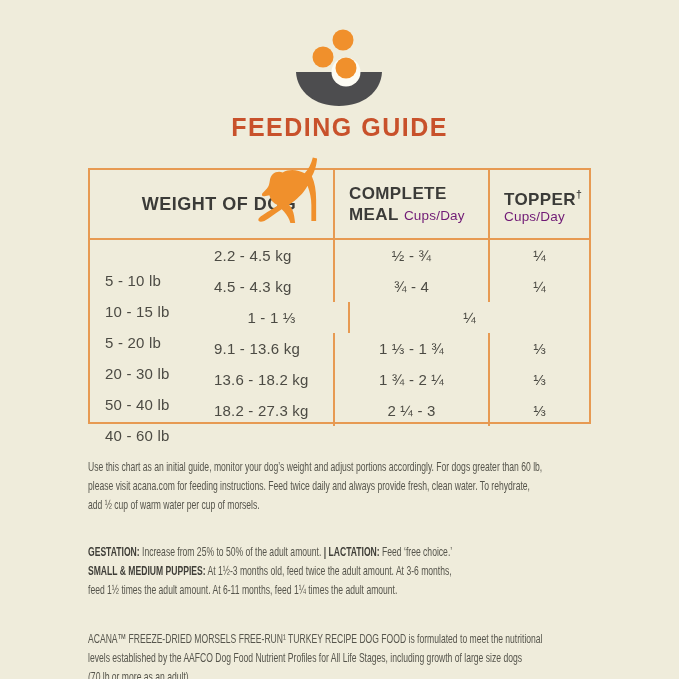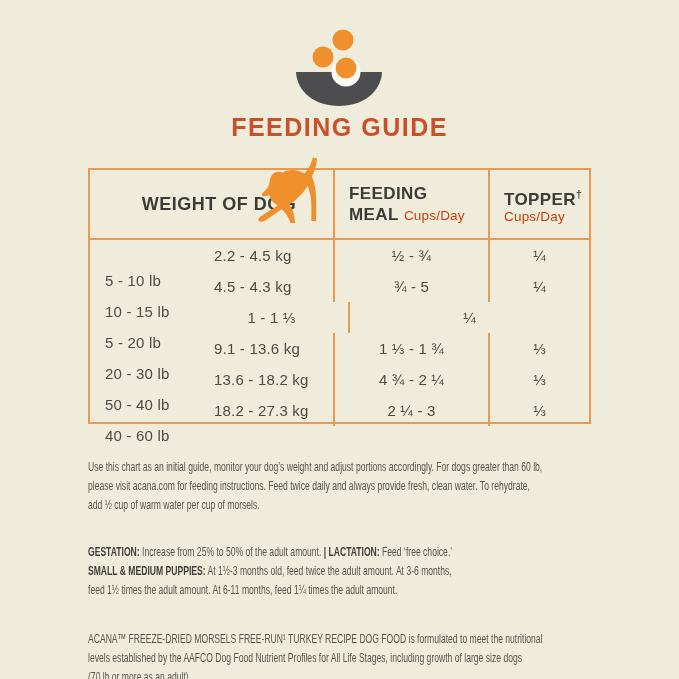--- a/index.html
+++ b/index.html
@@ -14,21 +14,21 @@
   
   .ftable{position:absolute;left:88px;top:168px;width:503px;height:256px;
           box-sizing:border-box;border:2px solid #E79A52;}
   .thead{display:flex;height:70px;box-sizing:border-box;border-bottom:2px solid #E79A52;}
   .hcell{box-sizing:border-box;display:flex;flex-direction:column;justify-content:center;}
   .hcell.weight{width:245px;border-right:2px solid #E79A52;position:relative;
                 flex-direction:row;align-items:center;padding-left:15px;}
   .hcell.meal{width:155px;border-right:2px solid #E79A52;padding-left:14px;}
   .hcell.topper{flex:1;padding-left:14px;}
   .h-big{font-size:17px;font-weight:bold;color:#3B3B38;letter-spacing:.4px;line-height:21px;}
-  .h-unit{font-size:13.5px;font-weight:normal;color:#c2410c;letter-spacing:.2px;}
+  .h-unit{font-size:13.5px;font-weight:normal;color:#701a75;letter-spacing:.2px;}
   .weight-label{font-size:18px;font-weight:bold;color:#3B3B38;letter-spacing:.5px;}
   .dog-svg{position:absolute;left:166px;top:-16px;width:84px;height:74px;z-index:3;}
   .trow{display:flex;height:31px;}
   .tcell{box-sizing:border-box;display:flex;align-items:center;
          font-size:15px;color:#4C4B44;letter-spacing:.2px;}
   .tcell.lb{width:105px;border-right:2px solid #E79A52;padding-left:15px;margin-top:40px;}
   .tcell.kg{width:140px;border-right:2px solid #E79A52;padding-left:19px;}
   .tcell.meal{width:155px;border-right:2px solid #E79A52;justify-content:center;text-align:right;}
   .tcell.topper{flex:1;justify-content:center;}
 
@@ -69,56 +69,56 @@
             C19,55 13,58.5 8,61.5 C3.5,64 1.5,66.5 3,68.5 C4.5,70.3 9,68.8 13,65.8
             C18,62 23,58.5 27,56 C30.5,59 33.5,63.5 35,67.5 L36,70.5 L41,70.5 L40,63.5
             C39.2,58.5 37.5,54.5 34.5,51.5 C42,46.5 50,39.5 54,31.5
             C56.5,38 58,45 58,52 L58,68.5 L63,68.5 L63,46 C63,36.5 61.5,28 58.5,21.5
             C61.5,17 63.5,9.5 64,3 L59.5,2 C58,8.5 55,14.5 51,18.5
             C44,14.5 35,13.5 28,17.5 C21,15.5 15.5,19 14.5,26
             C14,29.5 13.5,32 11.5,34.5 L7,39 Z"></path>
         </svg>
       </div>
       <div class="hcell meal">
-        <span class="h-big">FEEDING</span>
+        <span class="h-big">COMPLETE</span>
         <span class="h-big"><b>MEAL</b> <span class="h-unit">Cups/Day</span></span>
       </div>
       <div class="hcell topper">
         <span class="h-big"><span>TOPPER</span><sup>†</sup></span>
         <span class="h-unit">Cups/Day</span>
       </div>
     </div>
 
     <div class="trow">
       <div class="tcell lb">5 - 10 lb</div>
       <div class="tcell kg">2.2 - 4.5 kg</div>
       <div class="tcell meal">½ - ¾</div>
       <div class="tcell topper">¼</div>
     </div>
     <div class="trow">
       <div class="tcell lb">10 - 15 lb</div>
       <div class="tcell kg">4.5 - 4.3 kg</div>
-      <div class="tcell meal">¾ -  5</div>
+      <div class="tcell meal">¾ -  4</div>
       <div class="tcell topper">¼</div>
     </div>
     <div class="trow">
       <div class="tcell lb">5 - 20 lb</div>
       <div class="tcell meal">1 - 1 ⅓</div>
       <div class="tcell topper">¼</div>
     </div>
     <div class="trow">
       <div class="tcell lb">20 - 30 lb</div>
       <div class="tcell kg">9.1 - 13.6 kg</div>
       <div class="tcell meal">1 ⅓ - 1 ¾</div>
       <div class="tcell topper">⅓</div>
     </div>
     <div class="trow">
       <div class="tcell lb">50 - 40 lb</div>
       <div class="tcell kg">13.6 - 18.2 kg</div>
-      <div class="tcell meal">4 ¾ - 2 ¼</div>
+      <div class="tcell meal">1 ¾ - 2 ¼</div>
       <div class="tcell topper">⅓</div>
     </div>
     <div class="trow">
       <div class="tcell lb">40 - 60 lb</div>
       <div class="tcell kg">18.2 - 27.3 kg</div>
       <div class="tcell meal">2 ¼ - 3</div>
       <div class="tcell topper">⅓</div>
     </div>
   </div>
 

